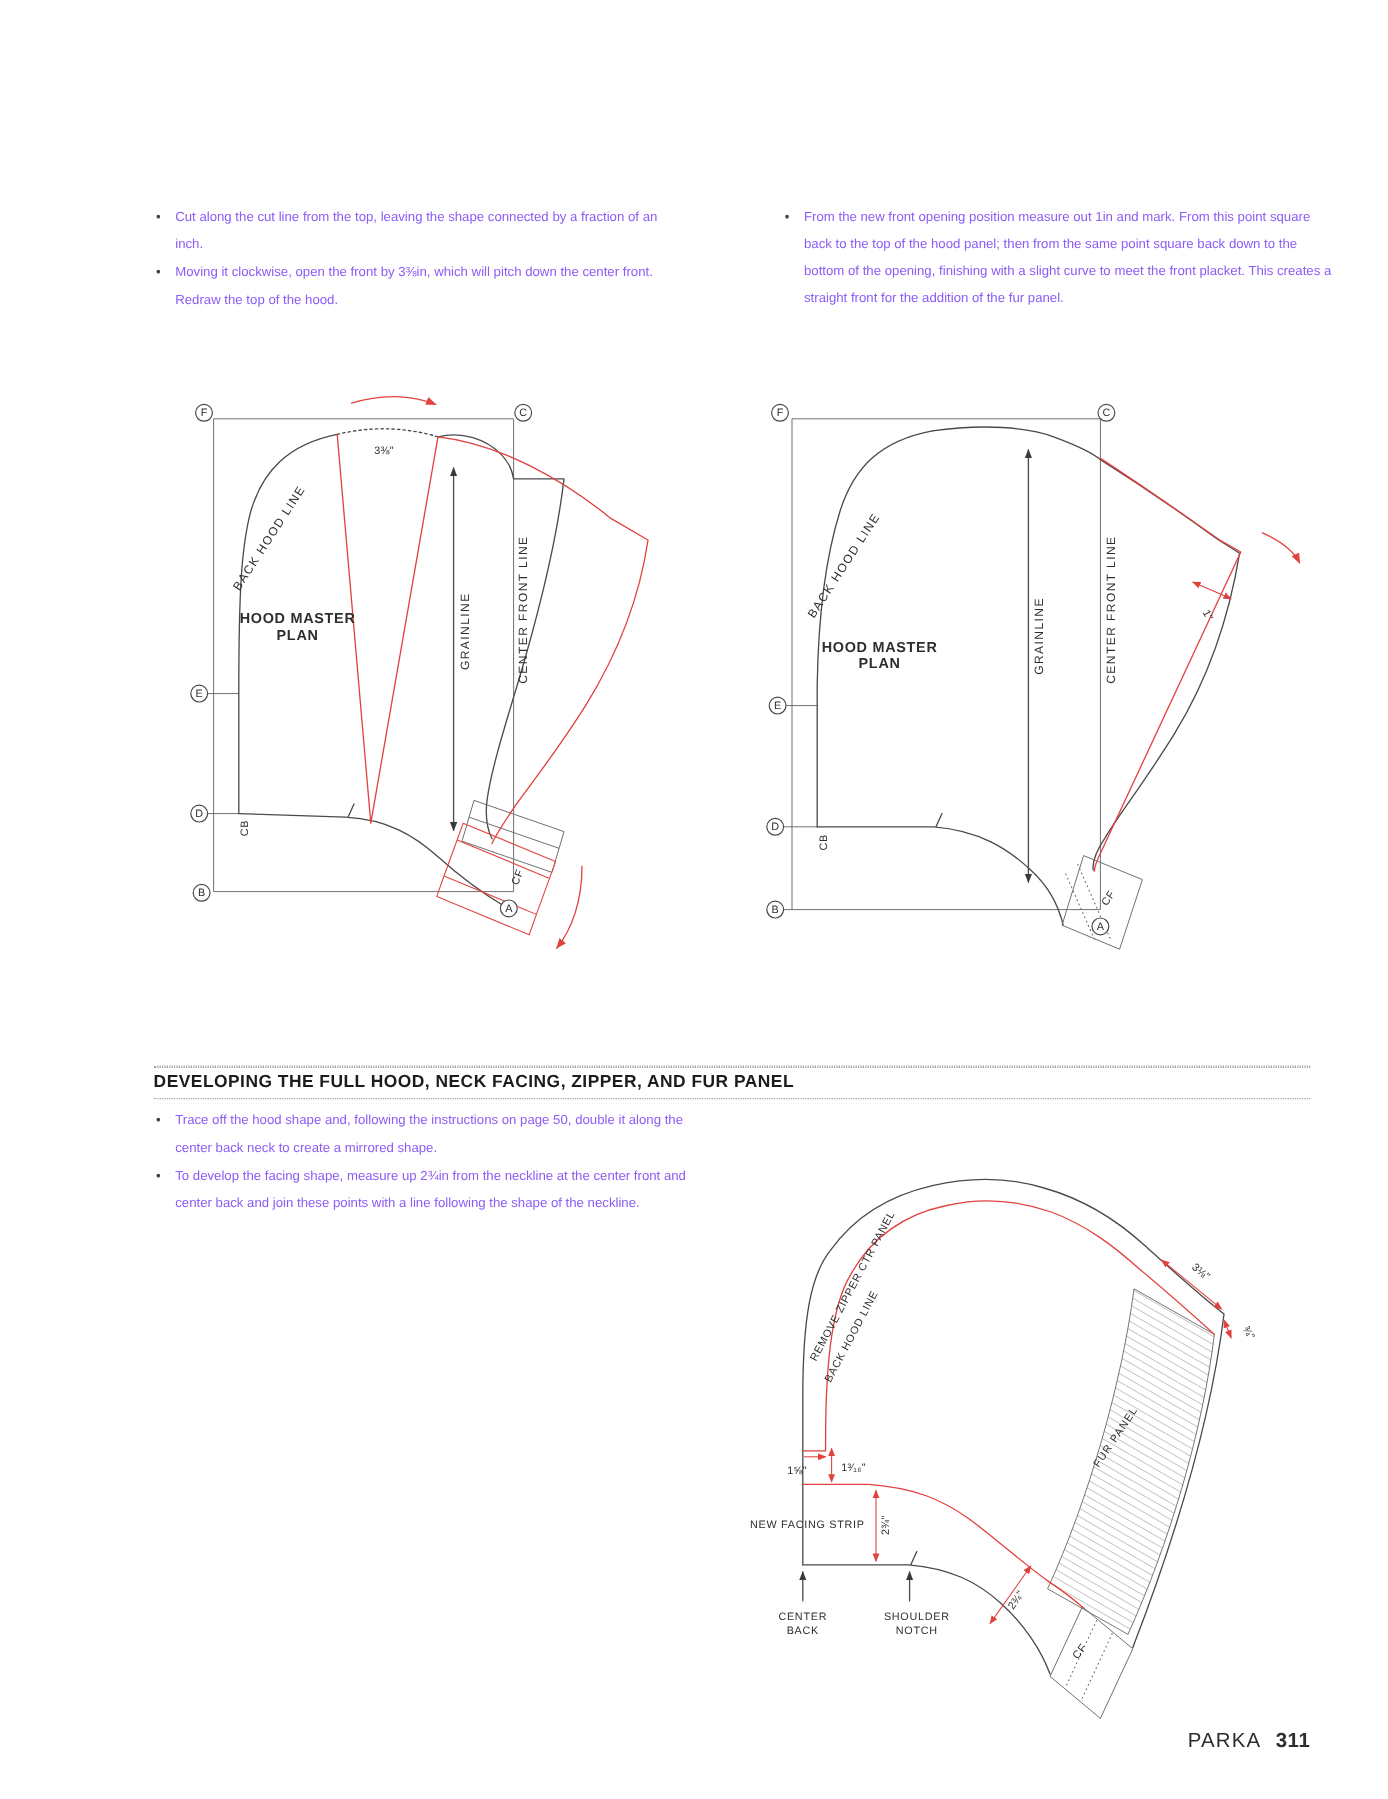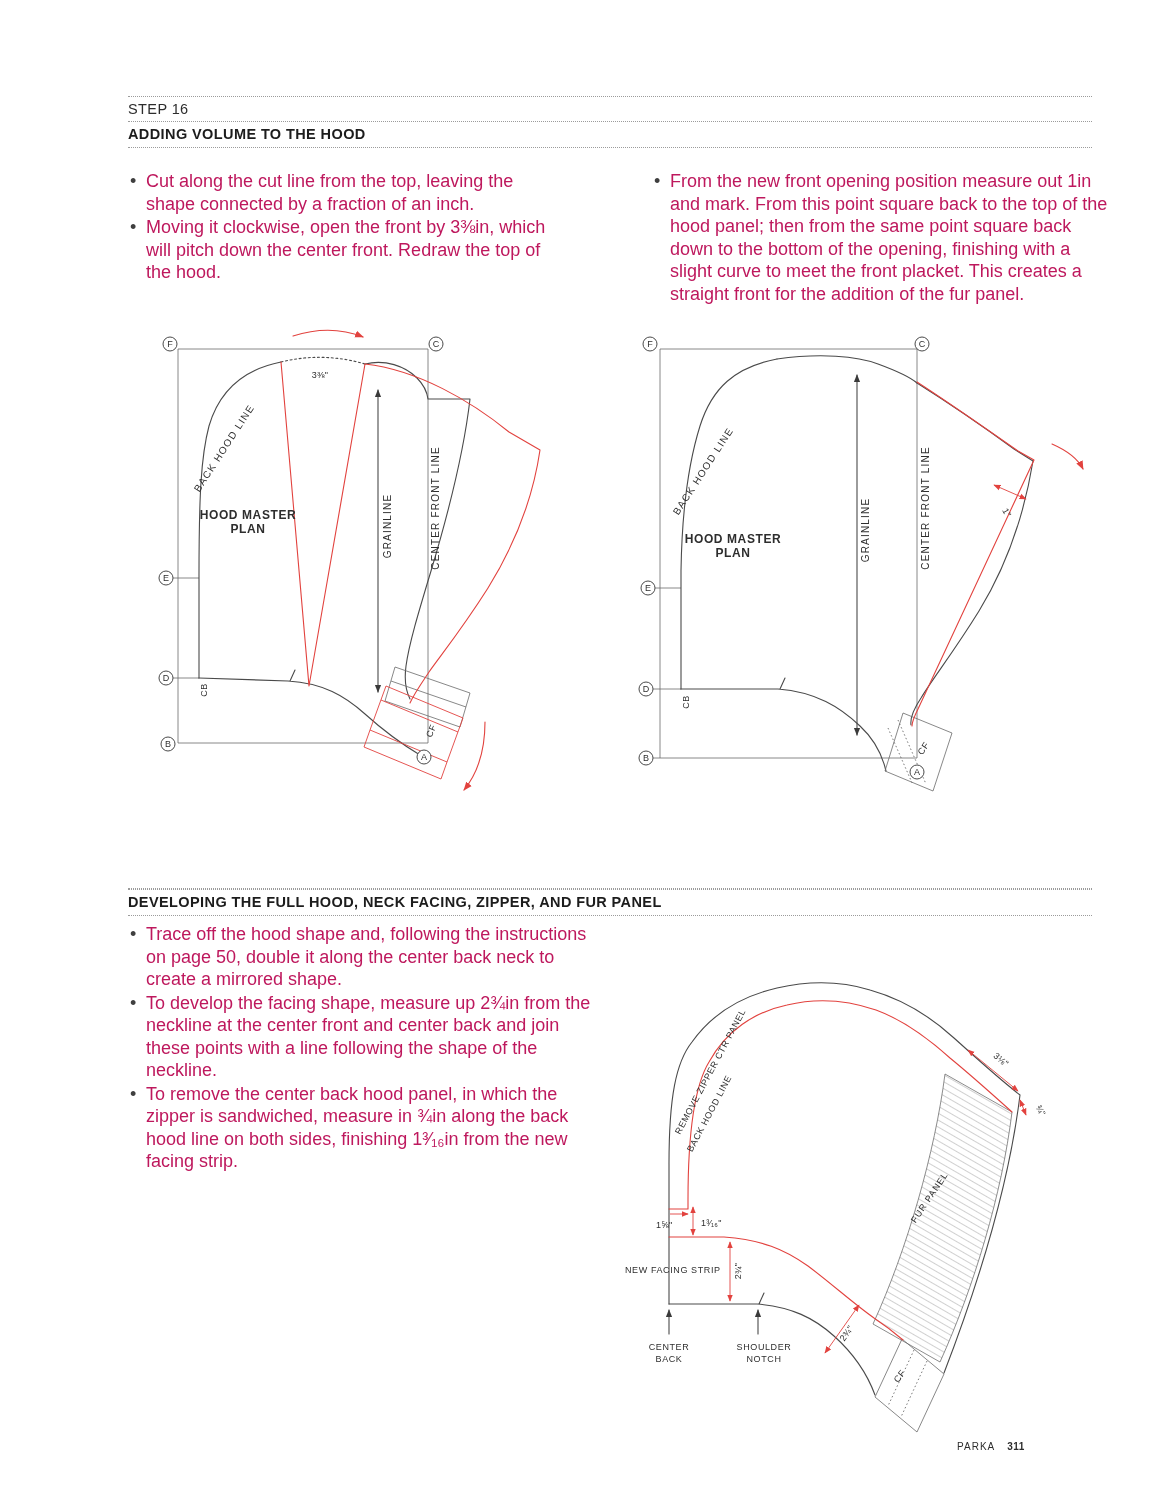--- a/index.html
+++ b/index.html
@@ -5,24 +5,24 @@
   html,body { margin:0; padding:0; background:#e8e8e8; }
   #page {
     position:relative; width:1157px; height:1499px; background:#ffffff;
     font-family:"Liberation Sans","DejaVu Sans",sans-serif; color:#3a3a3a;
     margin:0 auto; overflow:hidden;
   }
   .abs { position:absolute; }
   .rule { border-top:1px dotted #9b9b9b; height:0; }
   .step-label { font-size:14.5px; letter-spacing:0.4px; color:#2d2d2d; padding:4px 0 4px 0; }
   .step-title { font-size:14.5px; font-weight:bold; letter-spacing:0.4px; color:#1c1c1c; padding:4px 0 5px 0; }
-  ul.bullets { list-style:none; margin:0; padding:0; font-size:18px; line-height:22.5px; color:#be185d; }
+  ul.bullets { list-style:none; margin:0; padding:0; font-size:11px; line-height:22.5px; color:#8b5cf6; }
   ul.bullets li { position:relative; padding-left:18px; margin:0 0 1px 0; }
   ul.bullets li::before { content:"\2022"; position:absolute; left:2px; top:0; color:#3f3f3f; }
-  .footer { font-size:10px; letter-spacing:1px; color:#2d2d2d; text-align:center; }
+  .footer { font-size:17px; letter-spacing:1px; color:#2d2d2d; text-align:right; }
   .footer .pagenum { font-weight:bold; margin-left:12px; letter-spacing:0.5px; }
 
   svg.diag { position:absolute; overflow:visible; }
   svg .k  { stroke:#4a4a4a; fill:none; stroke-width:1.1; stroke-linecap:round; stroke-linejoin:round; }
   svg .k2 { stroke:#6a6a6a; fill:none; stroke-width:0.8; }
   svg .r  { stroke:#e2423e; fill:none; stroke-width:1.1; stroke-linecap:round; stroke-linejoin:round; }
   svg .r2 { stroke:#e2423e; fill:none; stroke-width:0.9; }
   svg .dot  { stroke-dasharray:2,2.6; }
   svg .dot2 { stroke-dasharray:1.5,2.4; stroke-width:0.9; }
   svg text { fill:#2e2e2e; font-family:"Liberation Sans","DejaVu Sans",sans-serif; }
@@ -32,27 +32,20 @@
   svg .plan  { font-size:12px; font-weight:bold; letter-spacing:0.6px; text-anchor:middle; }
   svg .mid   { text-anchor:middle; }
   svg g.pt circle { fill:#fff; stroke:#4a4a4a; stroke-width:1; }
   svg g.pt text { font-size:9px; text-anchor:middle; }
 </style>
 </head>
 <body>
 
 <div id="page">
 
-  <div class="abs" style="left:128px; top:96px; width:964px;">
-    <div class="rule"></div>
-    <div class="step-label">STEP 16</div>
-    <div class="rule"></div>
-    <div class="step-title">ADDING VOLUME TO THE HOOD</div>
-    <div class="rule"></div>
-  </div>
 
   <ul class="bullets abs" style="left:128px; top:170px; width:428px;">
     <li>Cut along the cut line from the top, leaving the shape connected by a fraction of an inch.</li>
     <li>Moving it clockwise, open the front by 3⅜in, which will pitch down the center front. Redraw the top of the hood.</li>
   </ul>
   <ul class="bullets abs" style="left:652px; top:170px; width:462px;">
     <li>From the new front opening position measure out 1in and mark. From this point square back to the top of the hood panel; then from the same point square back down to the bottom of the opening, finishing with a slight curve to meet the front placket. This creates a straight front for the addition of the fur panel.</li>
   </ul>
 
   <svg class="diag" style="left:133px; top:326px;" width="430" height="480" viewBox="0 0 430 480">
@@ -181,21 +174,20 @@
   <div class="abs" style="left:128px; top:888px; width:964px;">
     <div class="rule"></div>
     <div class="rule"></div>
     <div class="step-title">DEVELOPING THE FULL HOOD, NECK FACING, ZIPPER, AND FUR PANEL</div>
     <div class="rule"></div>
   </div>
 
   <ul class="bullets abs" style="left:128px; top:923px; width:468px;">
     <li>Trace off the hood shape and, following the instructions on page 50, double it along the center back neck to create a mirrored shape.</li>
     <li>To develop the facing shape, measure up 2¾in from the neckline at the center front and center back and join these points with a line following the shape of the neckline.</li>
-    <li>To remove the center back hood panel, in which the zipper is sandwiched, measure in ¾in along the back hood line on both sides, finishing 1³⁄₁₆in from the new facing strip.</li>
   </ul>
 
   <svg class="diag" style="left:612px; top:952px;" width="490" height="500" viewBox="0 0 490 500">
     <defs>
       <marker id="ar3" viewBox="0 0 10 10" refX="9" refY="5" markerWidth="8" markerHeight="8" orient="auto-start-reverse">
         <path d="M0,1 L10,5 L0,9 Z" fill="#e2423e"></path>
         </marker>
       <marker id="ab3" viewBox="0 0 10 10" refX="9" refY="5" markerWidth="7" markerHeight="7" orient="auto-start-reverse">
         <path d="M0,1 L10,5 L0,9 Z" fill="#3a3a3a"></path>
         </marker>

